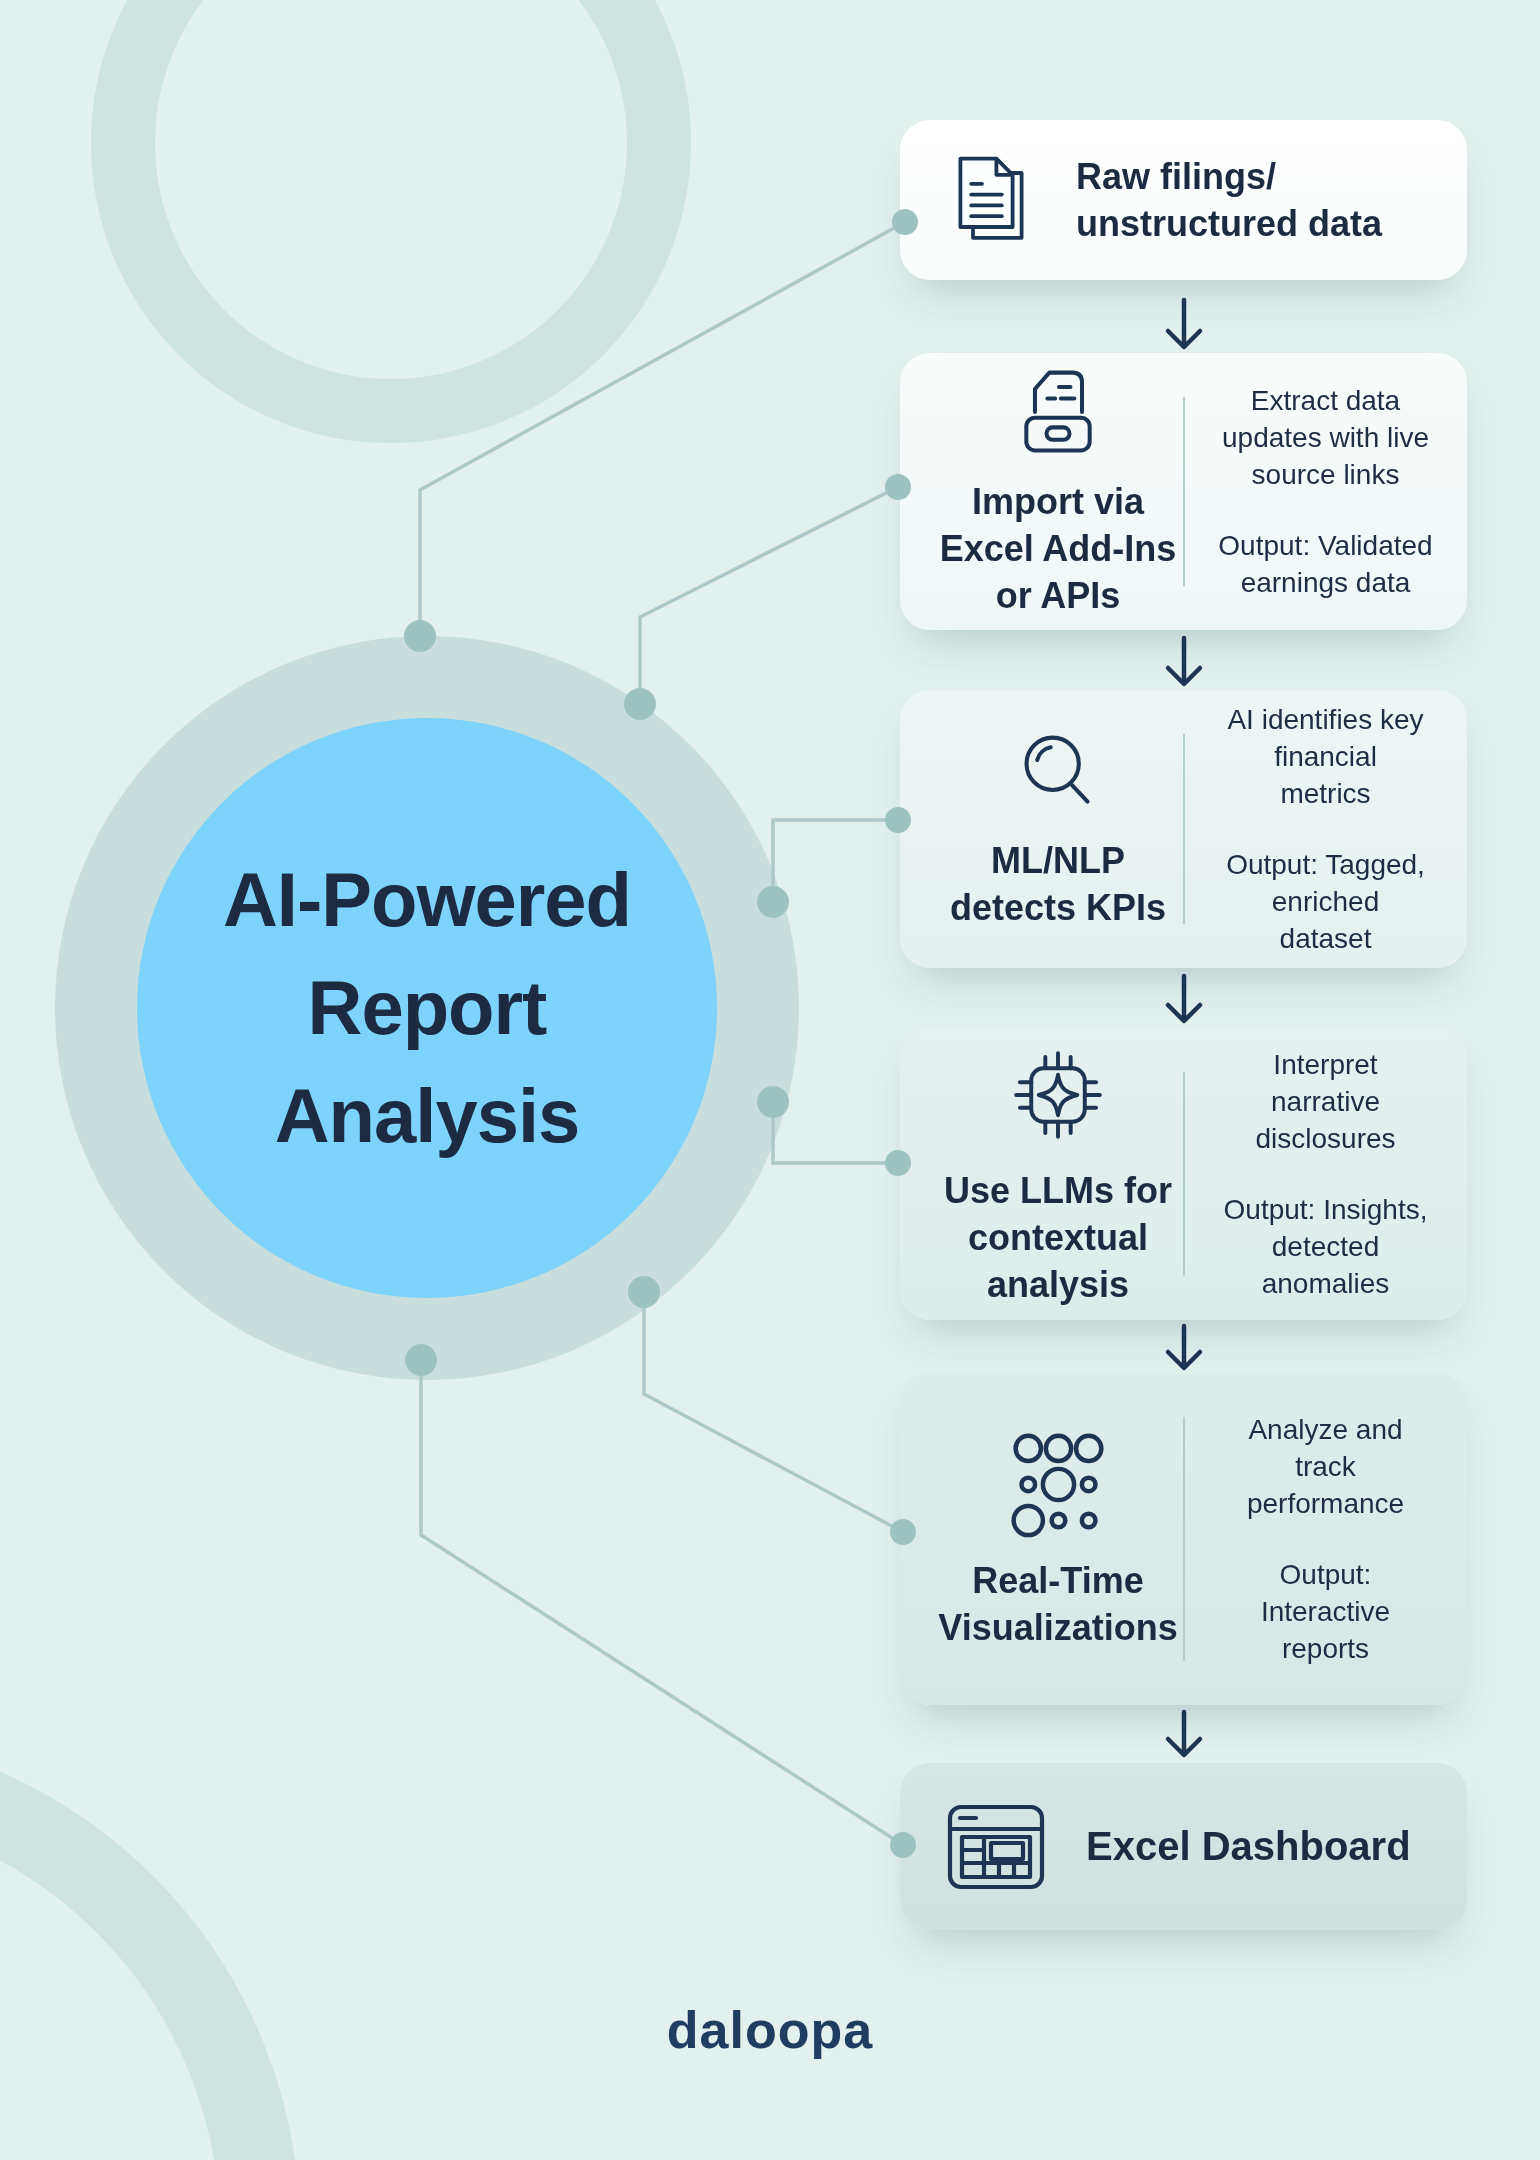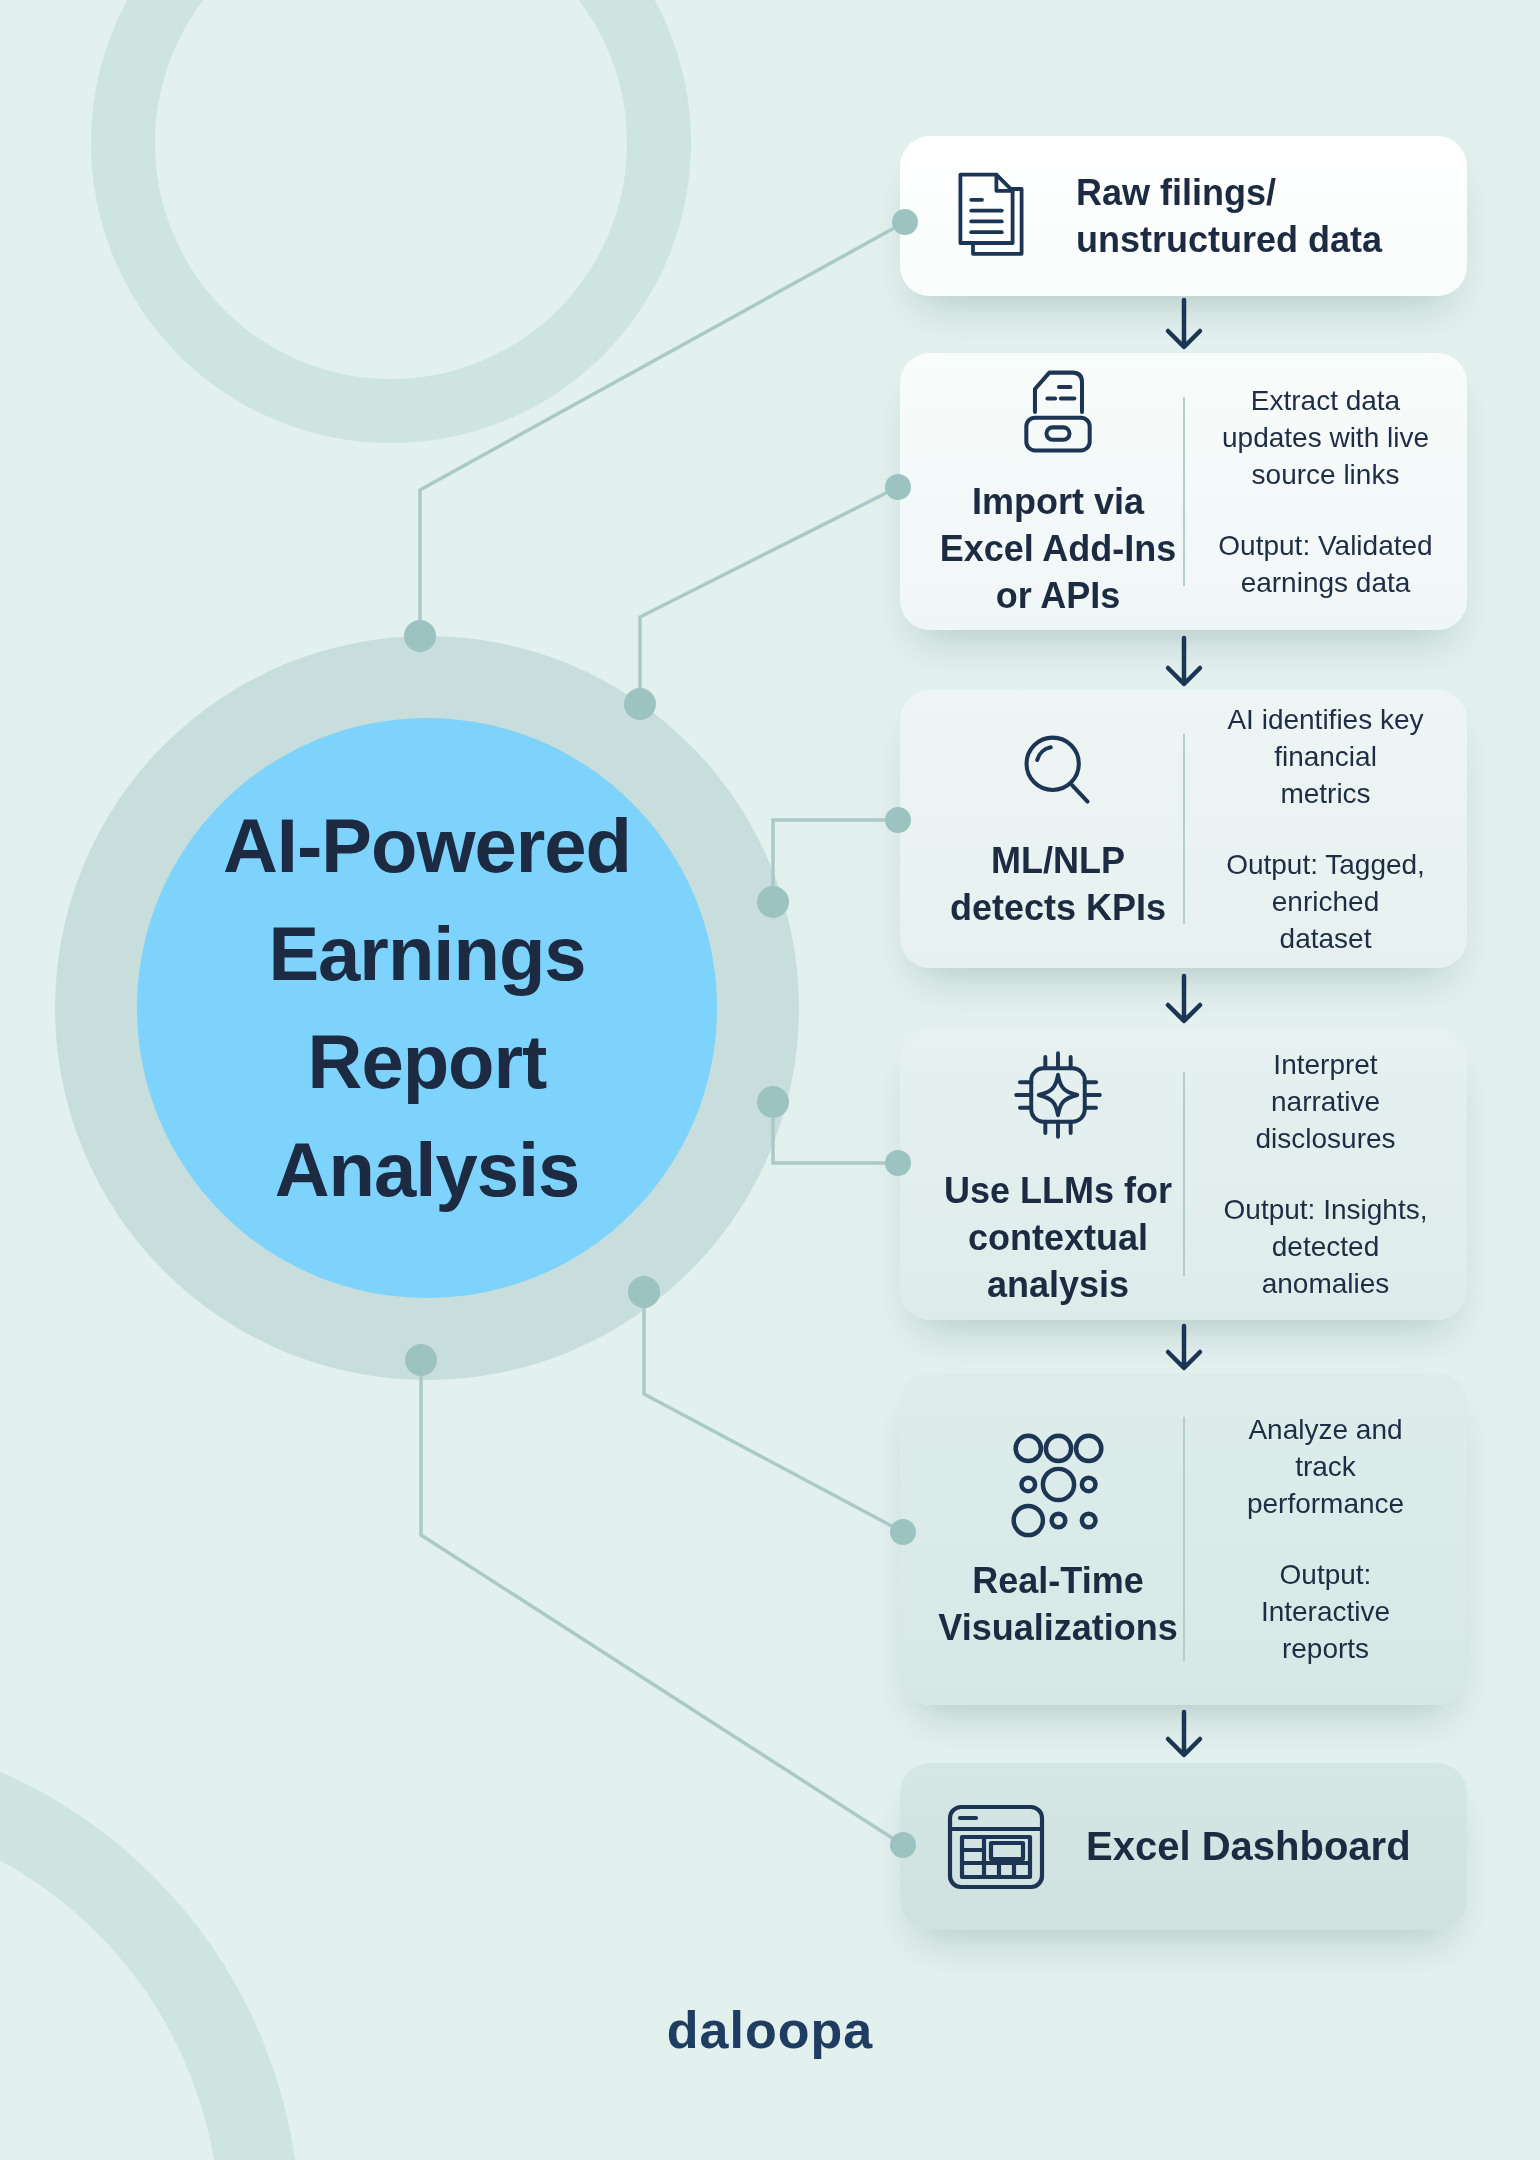--- a/index.html
+++ b/index.html
@@ -56,27 +56,26 @@
 <body>
 
 <div class="canvas">
 
   <div class="decor-ring decor-top"></div>
   <div class="decor-ring decor-bottom"></div>
 
   <div class="hub">
     <div class="hub-title">
       <span class="line">AI-Powered</span>
-      <span class="line">Earnings</span>
       <span class="line">Report</span>
       <span class="line">Analysis</span>
     </div>
   </div>
 
-  <div class="card c1" style="top:136px;height:160px;">
+  <div class="card c1" style="top:120px;height:160px;">
     <div class="card-row">
       <svg class="icon" width="90" height="94" viewBox="0 0 100 104">
         <rect x="30" y="22" width="54" height="72"></rect>
         <path d="M16 6 H56 L74 24 V82 H16 Z" fill="#fdfefe"></path>
         <path d="M56 6 V24 H74"></path>
         <path d="M28 34 H40"></path>
           <path d="M28 46 H62"></path>
           <path d="M28 58 H62"></path>
           <path d="M28 70 H62"></path>
       </svg>

